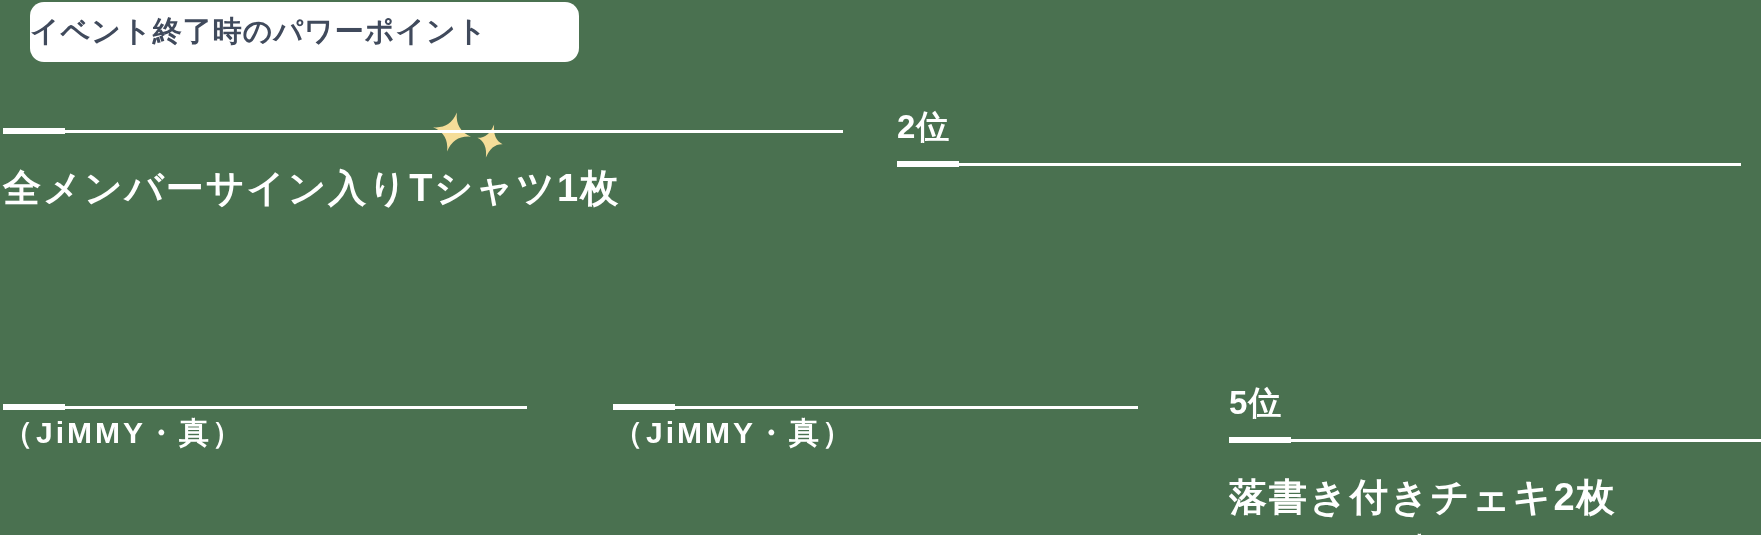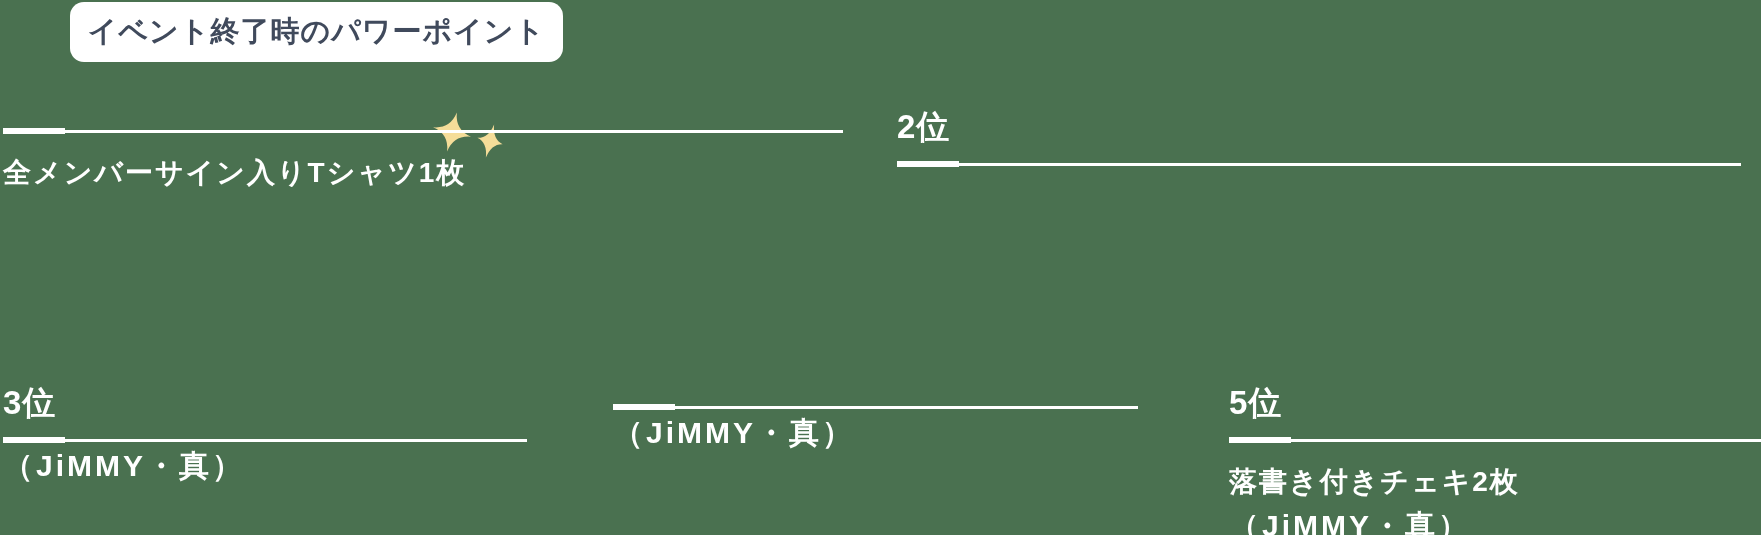--- a/index.html
+++ b/index.html
@@ -12,28 +12,27 @@
     width: 1761px;
     height: 535px;
     overflow: hidden;
     background: var(--background, #4A7150);
     color: var(--text, #FFFFFF);
   }
   .title-badge {
     position: absolute;
     left: 30px;
     top: 2px;
-    width: 493px;
+    width: 549px;
     height: 60px;
     background: var(--badge-bg, #FFFFFF);
     border-radius: 14px;
     display: flex;
     align-items: center;
-    justify-content: center;
-    margin-left: 40px;
+    justify-content: flex-start;
   }
   .title-badge .title-text {
     color: var(--badge-text, #404A5C);
     font-size: 29px;
     font-weight: 700;
     letter-spacing: 1px;
     white-space: nowrap;
   }
   .rank-section {
     position: absolute;
@@ -65,22 +64,22 @@
     background: var(--text, #FFFFFF);
   }
   .rank-underline .thin-seg {
     position: absolute;
     left: 0; right: 0;
     top: 2px;
     height: 2.5px;
     background: var(--text, #FFFFFF);
   }
   .prize-text {
-    margin-top: 18px;
-    font-size: 28px;
+    margin-top: 26px;
+    font-size: 38px;
     font-weight: 700;
     line-height: 1.5;
     letter-spacing: 2px;
     white-space: nowrap;
   }
   .prize-subtext {
     font-size: 30px;
     font-weight: 700;
     line-height: 1.5;
     letter-spacing: 3px;
@@ -117,21 +116,20 @@
 
   <section class="rank-section s2">
     <div class="rank-label">2位</div>
     <div class="rank-underline">
       <span class="thick-seg"></span>
       <span class="thin-seg"></span>
     </div>
   </section>
 
   <section class="rank-section s3">
-    <div class="rank-label">3位</div>
     <div class="rank-underline">
       <span class="thick-seg"></span>
       <span class="thin-seg"></span>
     </div>
     <div class="prize-subtext">（JiMMY・真）</div>
   </section>
 
   <section class="rank-section s4">
     <div class="rank-underline">
       <span class="thick-seg"></span>

